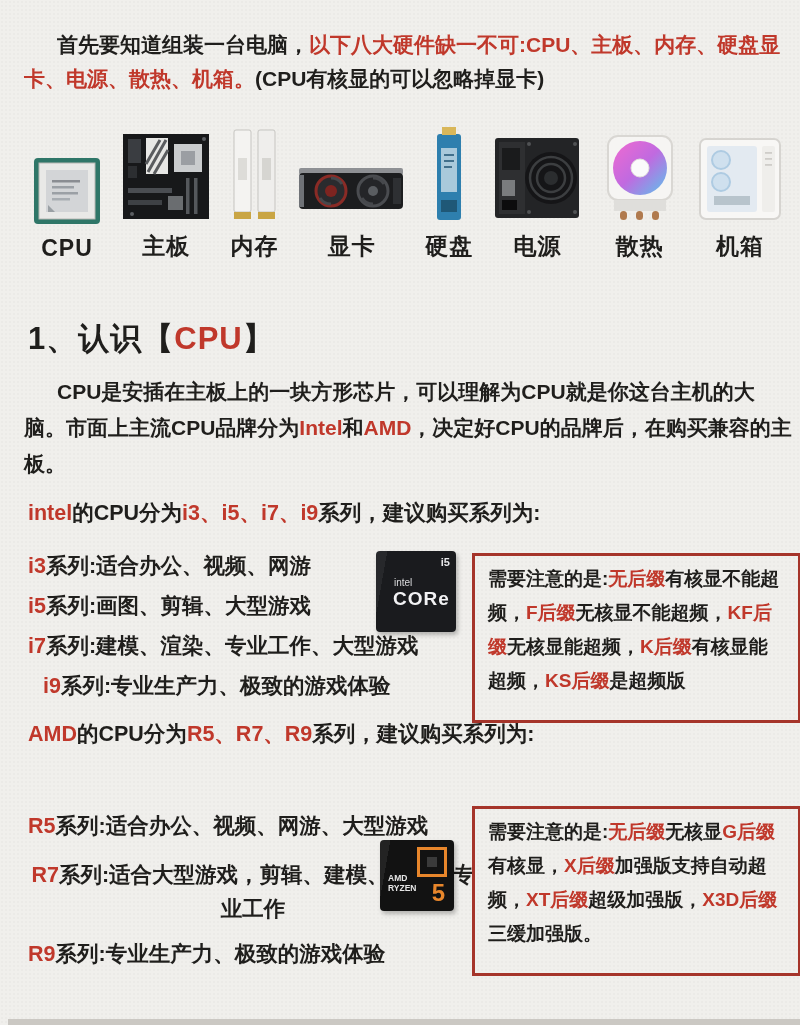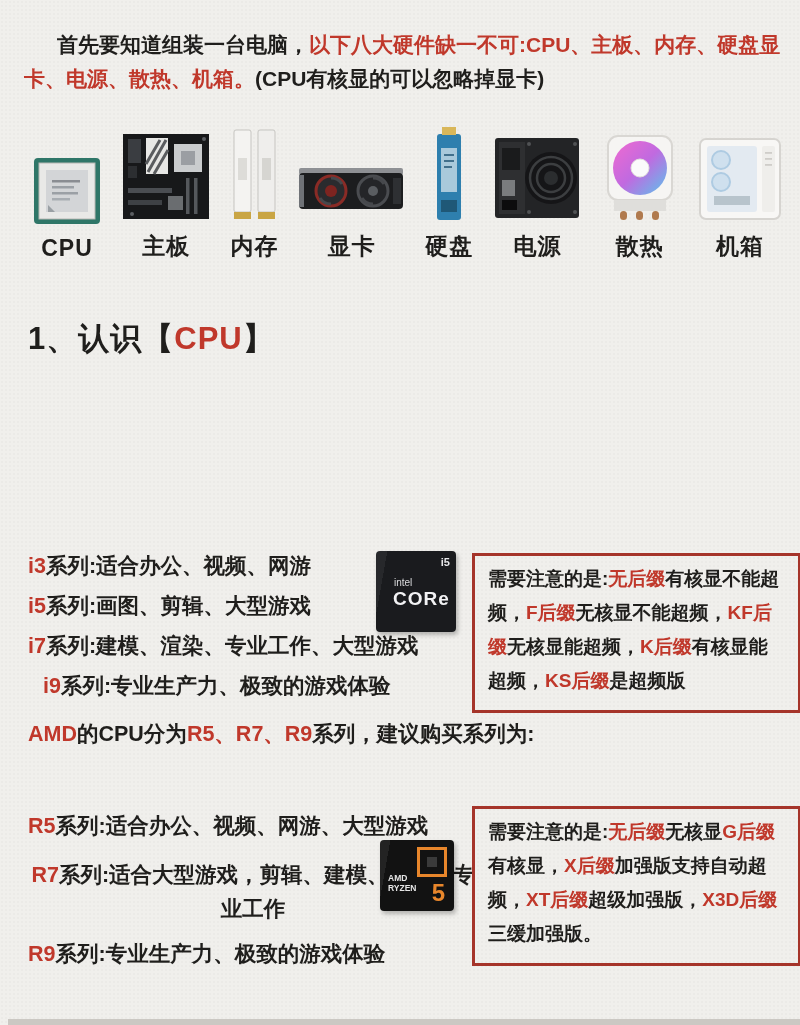--- a/index.html
+++ b/index.html
@@ -21,21 +21,21 @@
   .hw-row{left:24px;top:124px;width:752px;display:flex;justify-content:space-between;align-items:flex-end;}
   .hw-item{display:flex;flex-direction:column;align-items:center;}
   .hw-img{height:98px;display:flex;align-items:flex-end;justify-content:center;}
   .hw-label{margin-top:9px;font-size:23px;letter-spacing:1px;white-space:nowrap;}
   .sec-title{left:20px;top:318px;font-size:31px;letter-spacing:1px;}
   .para{left:16px;top:374px;width:772px;font-size:21px;line-height:36px;text-indent:33px;}
   .subhead{font-size:21.5px;white-space:nowrap;}
   .series{font-size:21.5px;line-height:33px;text-align:center;}
   .note-box{
     left:464px;width:329px;min-height:153px;border:3px solid var(--note-border);
-    padding:6px 12px 12px 13px;font-size:19px;line-height:34px;background:transparent;
+    padding:6px 12px 22px 13px;font-size:19px;line-height:34px;background:transparent;
   }
   .retail-box{border-radius:4px;box-shadow:2px 3px 4px rgba(0,0,0,0.25);}
   .intel-box{left:368px;top:551px;width:80px;height:81px;background:linear-gradient(100deg,#27282b 0 12%,#1a1b1e 12%);}
   .intel-box .badge{position:absolute;top:5px;right:6px;font-size:11px;color:#e8e8ea;}
   .intel-box .brand{position:absolute;top:26px;left:18px;font-size:10px;color:#dcdcde;font-weight:400;}
   .intel-box .product{position:absolute;top:37px;left:17px;font-size:19px;letter-spacing:1px;color:#f2f2f4;}
   .amd-box{left:372px;top:840px;width:74px;height:71px;background:linear-gradient(100deg,#232323 0 12%,#121212 12%);padding-left:36px;}
   .amd-box .frame{position:absolute;top:7px;right:7px;width:30px;height:30px;border:3px solid #e8862b;}
   .amd-box .frame i{position:absolute;top:7px;left:7px;width:10px;height:10px;background:#3a3a3a;display:block;}
   .amd-box .brand{position:absolute;left:8px;bottom:18px;font-size:8.5px;color:#e5e5e5;line-height:10px;width:34px;}
@@ -193,21 +193,23 @@
           <rect x="69" y="22" width="7" height="1.8" fill="#cfcdc9"></rect>
           <rect x="69" y="28" width="7" height="1.8" fill="#cfcdc9"></rect>
         </svg>
       </div>
       <div class="hw-label">机箱</div>
     </div>
   </div>
 
   <h1 class="abs sec-title"><span>1、认识【</span><span class="c-red">CPU</span><span>】</span></h1>
 
-
+  <p class="abs para"><span>CPU是安插在主板上的一块方形芯片，可以理解为CPU就是你这台主机的大脑。市面上主流CPU品牌分为</span><span class="c-red">Intel</span><span>和</span><span class="c-red">AMD</span><span>，决定好CPU的品牌后，在购买兼容的主板。</span></p>
+
+  <p class="abs subhead" style="left:20px;top:498px;"><span class="c-red">intel</span><span>的CPU分为</span><span class="c-red">i3、i5、i7、i9</span><span>系列，建议购买系列为:</span></p>
   <p class="abs series" style="left:20px;top:550px;"><span class="c-red">i3</span><span>系列:适合办公、视频、网游</span></p>
   <p class="abs series" style="left:20px;top:590px;"><span class="c-red">i5</span><span>系列:画图、剪辑、大型游戏</span></p>
   <p class="abs series" style="left:20px;top:630px;"><span class="c-red">i7</span><span>系列:建模、渲染、专业工作、大型游戏</span></p>
   <p class="abs series" style="left:35px;top:670px;"><span class="c-red">i9</span><span>系列:专业生产力、极致的游戏体验</span></p>
 
   <div class="abs retail-box intel-box">
     <span class="badge">i5</span>
     <span class="brand">intel</span>
     <span class="product">CORe</span>
   </div>

